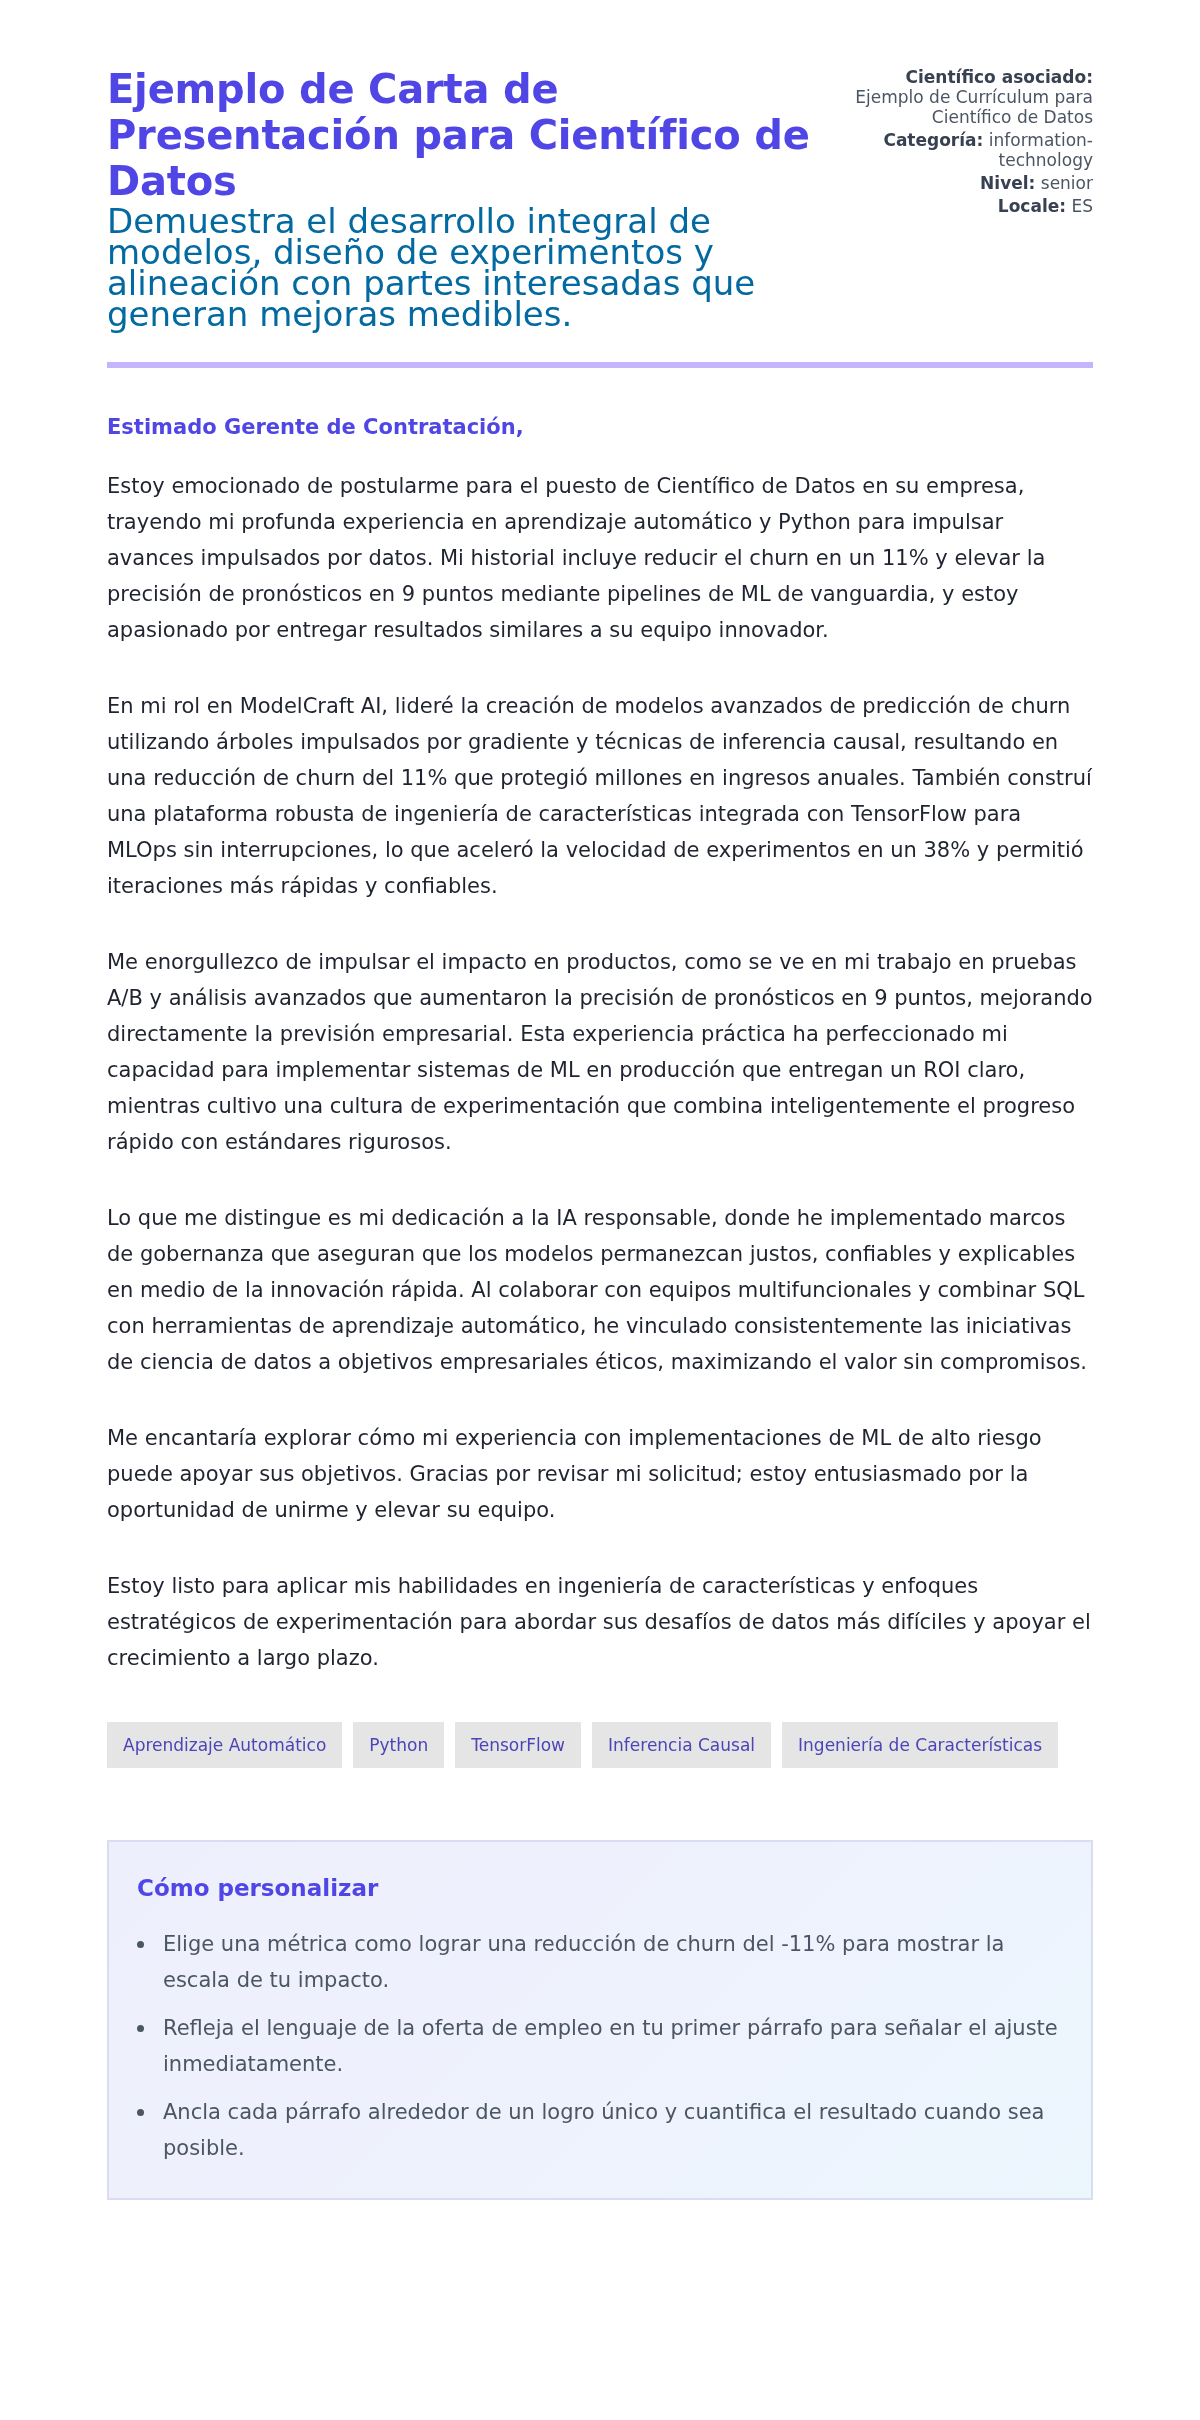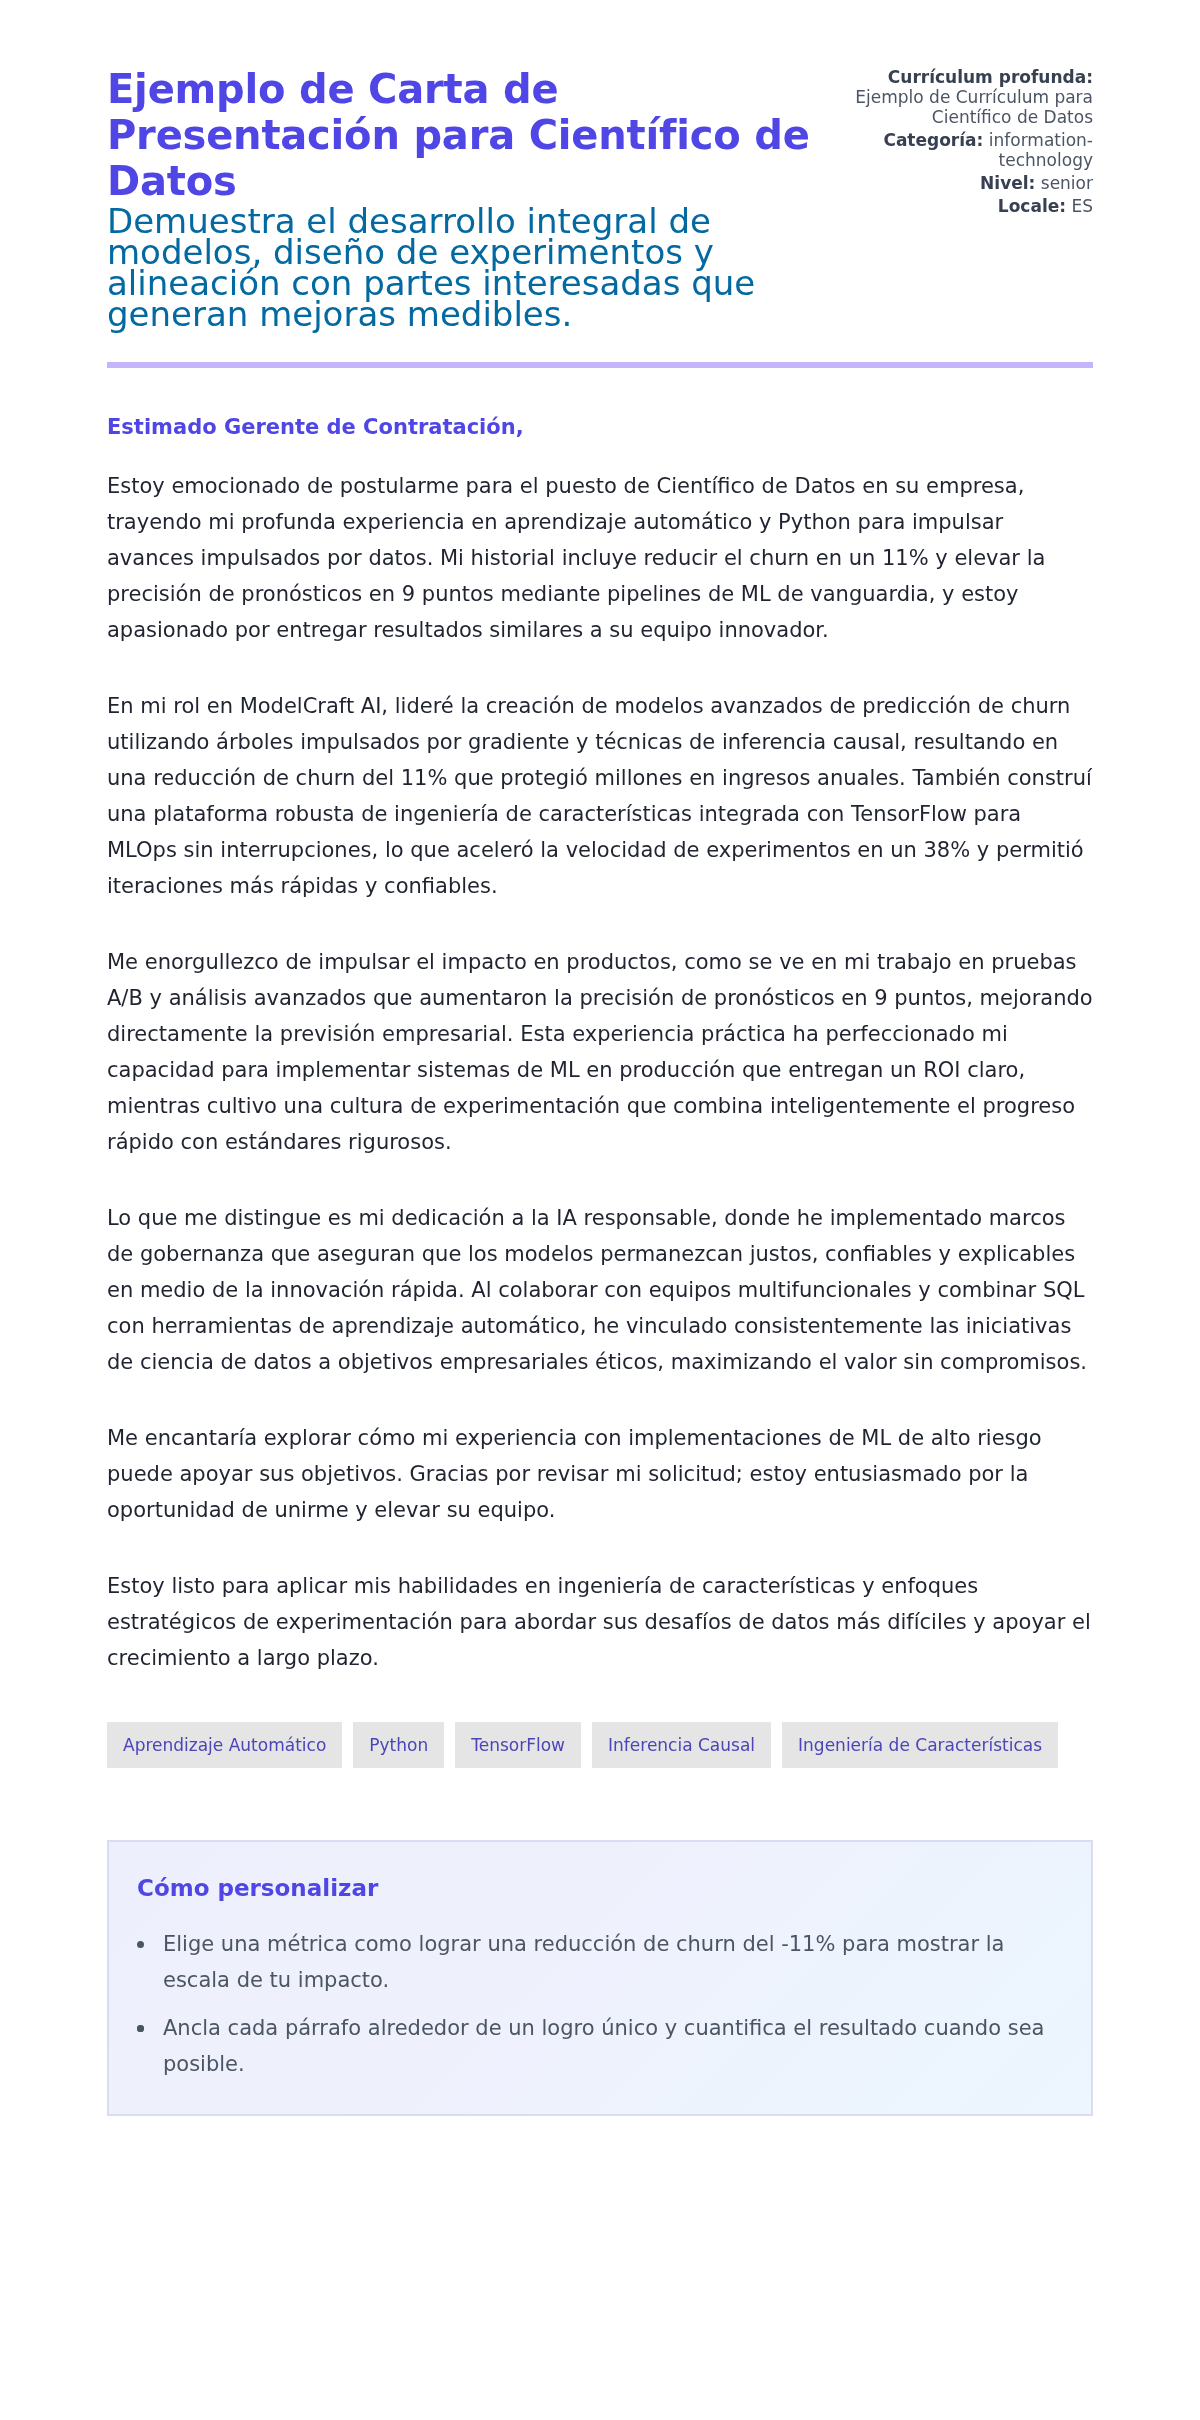--- a/index.html
+++ b/index.html
@@ -126,21 +126,21 @@
 
 <div class="page">
 
   <header class="header">
     <div class="header-left">
       <h1 class="title">Ejemplo de Carta de Presentación para Científico de Datos</h1>
       <h2 class="subtitle">Demuestra el desarrollo integral de modelos, diseño de experimentos y alineación con partes interesadas que generan mejoras medibles.</h2>
     </div>
     <div class="meta">
       <div class="meta-row">
-        <span class="meta-key">Currículum profunda:</span>
+        <span class="meta-key">Científico asociado:</span>
         <span>Ejemplo de Currículum para Científico de Datos</span>
       </div>
       <div class="meta-row">
         <span class="meta-key">Categoría:</span>
         <span>information-technology</span>
       </div>
       <div class="meta-row">
         <span class="meta-key">Nivel:</span>
         <span>senior</span>
       </div>
@@ -172,20 +172,21 @@
 
   <aside class="tips">
     <h3 class="tips-title">Cómo personalizar</h3>
     <ul class="tips-list">
       <li class="tips-item">
         <span class="bullet"></span>
         <span>Elige una métrica como lograr una reducción de churn del -11% para mostrar la escala de tu impacto.</span>
       </li>
       <li class="tips-item">
         <span class="bullet"></span>
+        <span>Refleja el lenguaje de la oferta de empleo en tu primer párrafo para señalar el ajuste inmediatamente.</span>
       </li>
       <li class="tips-item">
         <span class="bullet"></span>
         <span>Ancla cada párrafo alrededor de un logro único y cuantifica el resultado cuando sea posible.</span>
       </li>
     </ul>
   </aside>
 
 </div>
 

